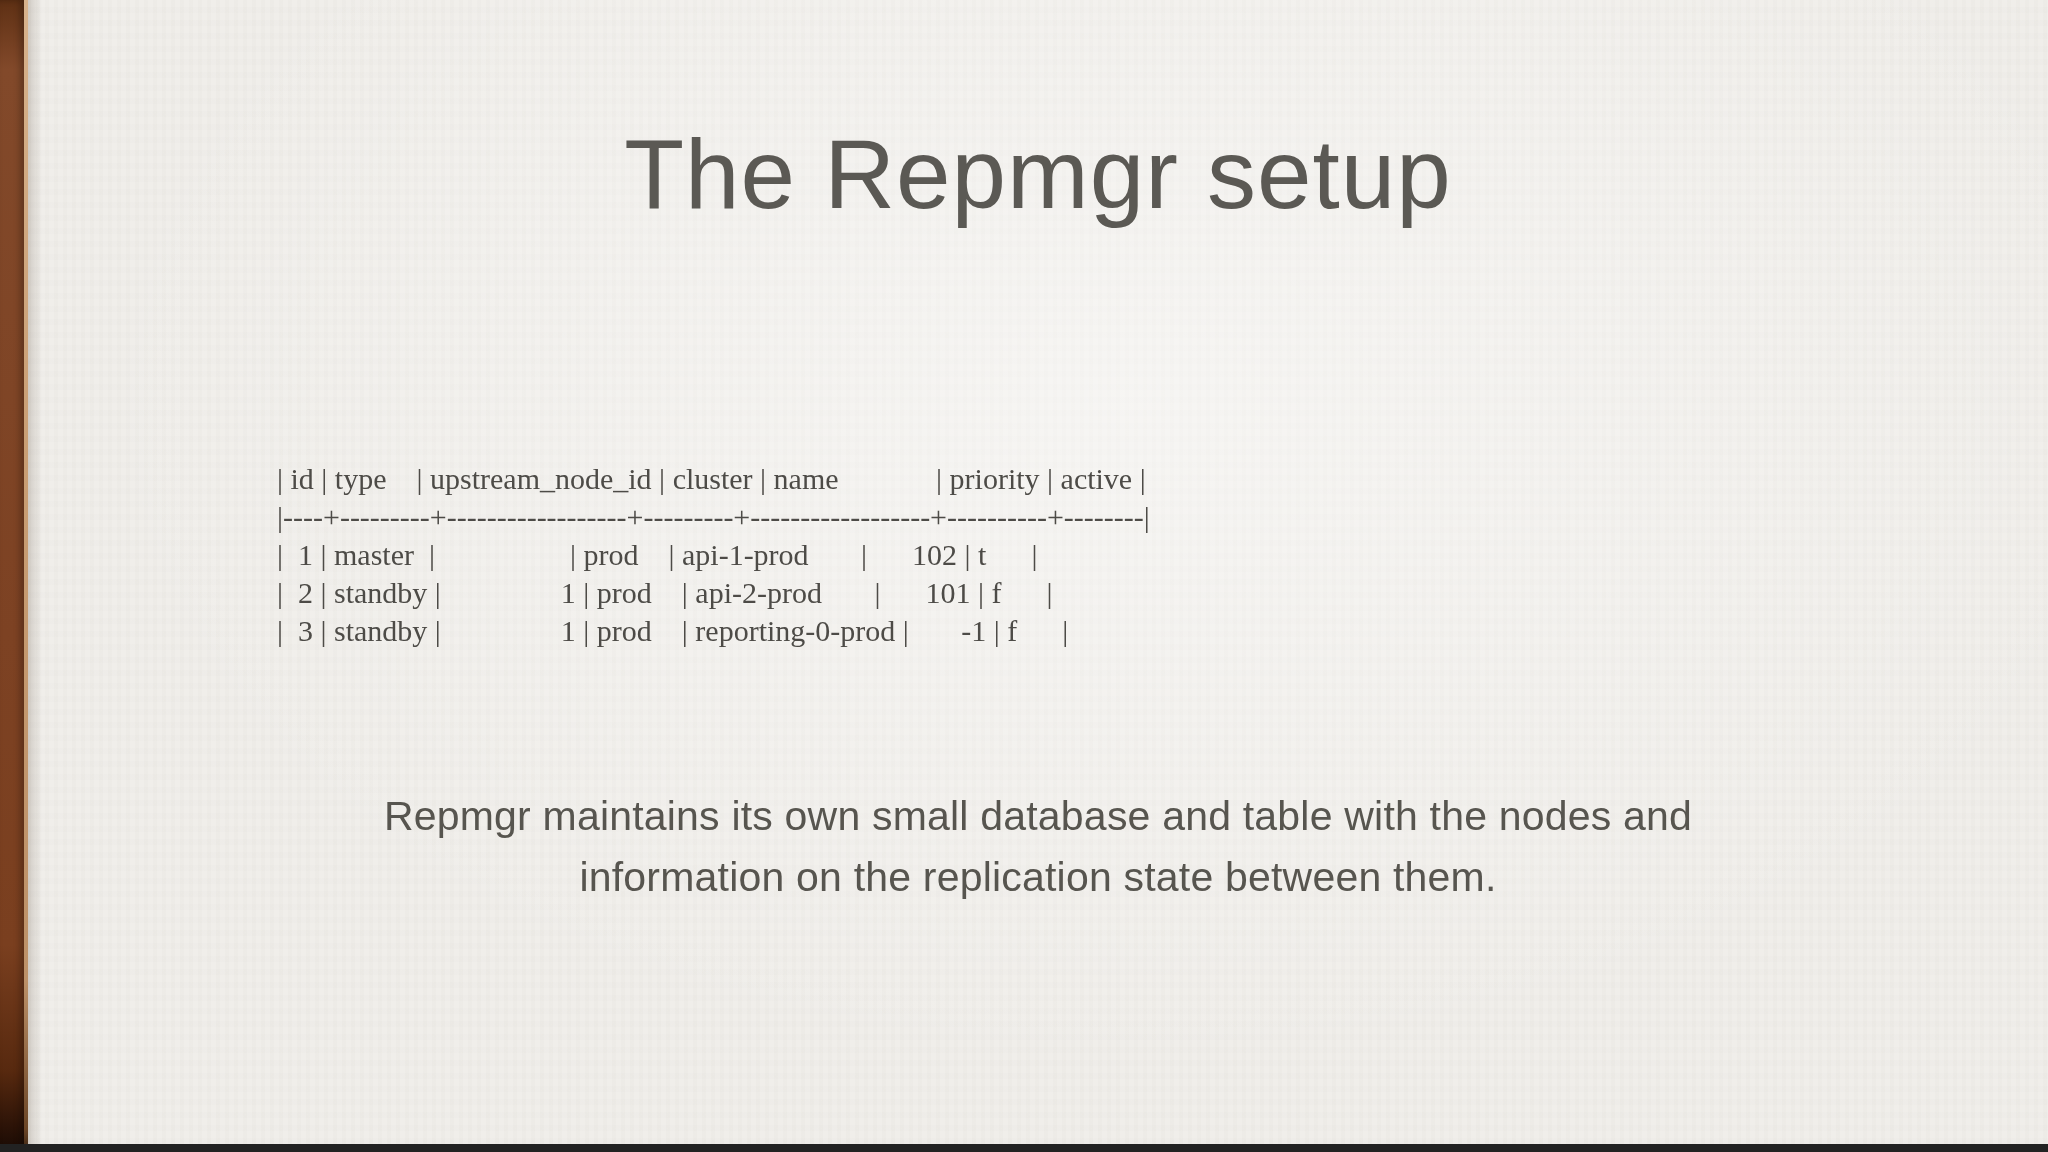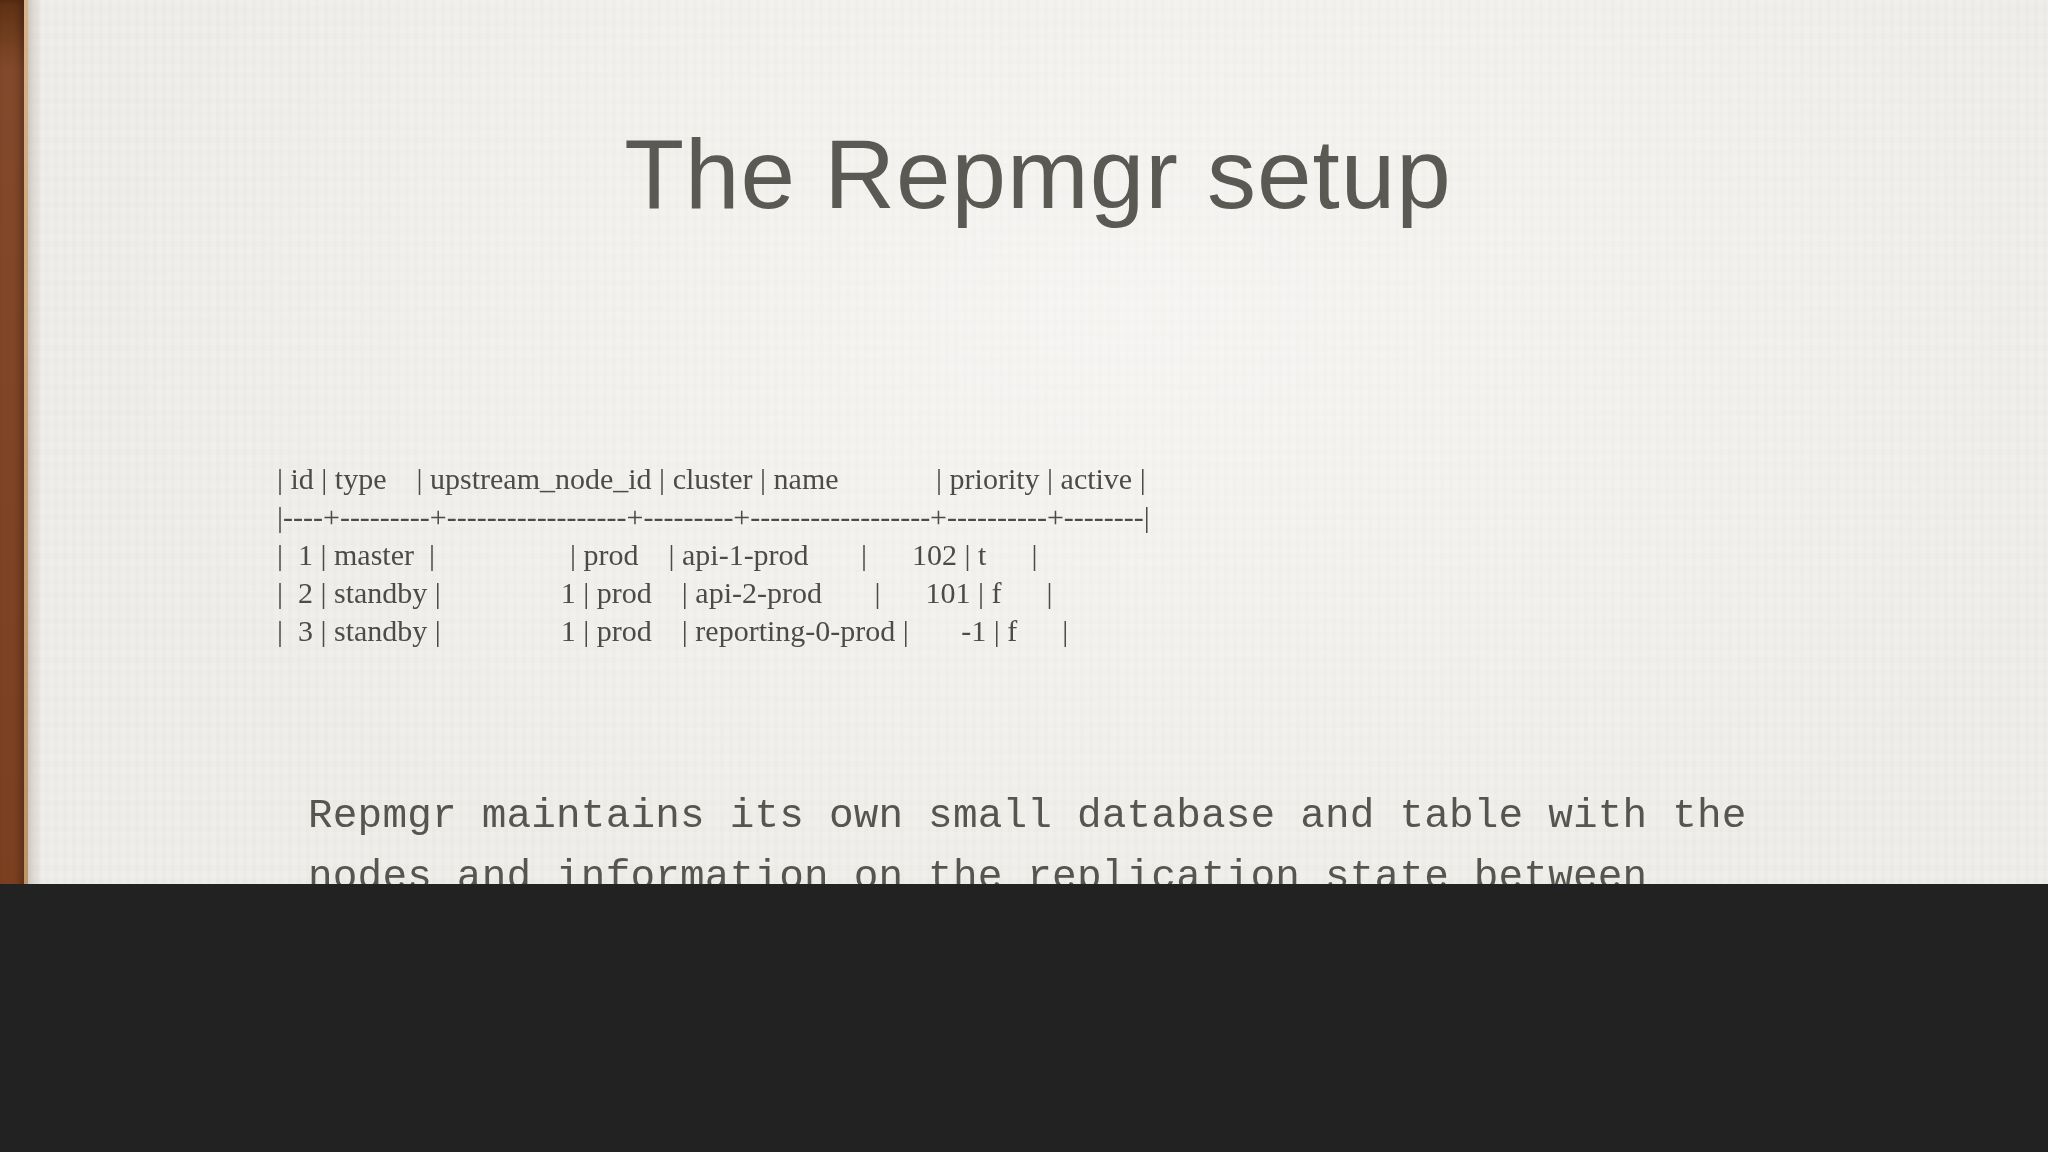--- a/index.html
+++ b/index.html
@@ -3,21 +3,21 @@
 <meta charset="utf-8">
 <style>
   html, body {
     margin: 0;
     padding: 0;
     background: #222;
   }
   .stage {
     position: relative;
     width: 2048px;
-    height: 884px;
+    height: 1144px;
     overflow: hidden;
     font-family: "Liberation Sans", sans-serif;
     
     background:
       radial-gradient(1400px 900px at 55% 35%, rgba(255,255,255,0.45), rgba(255,255,255,0) 75%),
       repeating-linear-gradient(90deg, rgba(120,115,100,0.022) 0 4px, rgba(255,255,255,0.025) 4px 9px),
       repeating-linear-gradient(0deg, rgba(120,115,100,0.014) 0 6px, rgba(255,255,255,0.018) 6px 13px),
       #f0eeea;
   }
   
@@ -72,21 +72,22 @@
     font-weight: 400;
     color: #4d4b47;
     white-space: pre;
   }
   .slide-caption {
     position: absolute;
     left: 28px; right: 0;
     top: 786px;
     margin: 0 auto;
     width: 1460px;
-    font-family: Liberation Mono, monospace;
+    text-align: center;
+    font-family: Liberation Sans, sans-serif;
     font-size: 41px;
     font-weight: 400;
     line-height: 61px;
     color: #57554f;
     letter-spacing: 0.2px;
   }
 </style>
 </head>
 <body>
 

